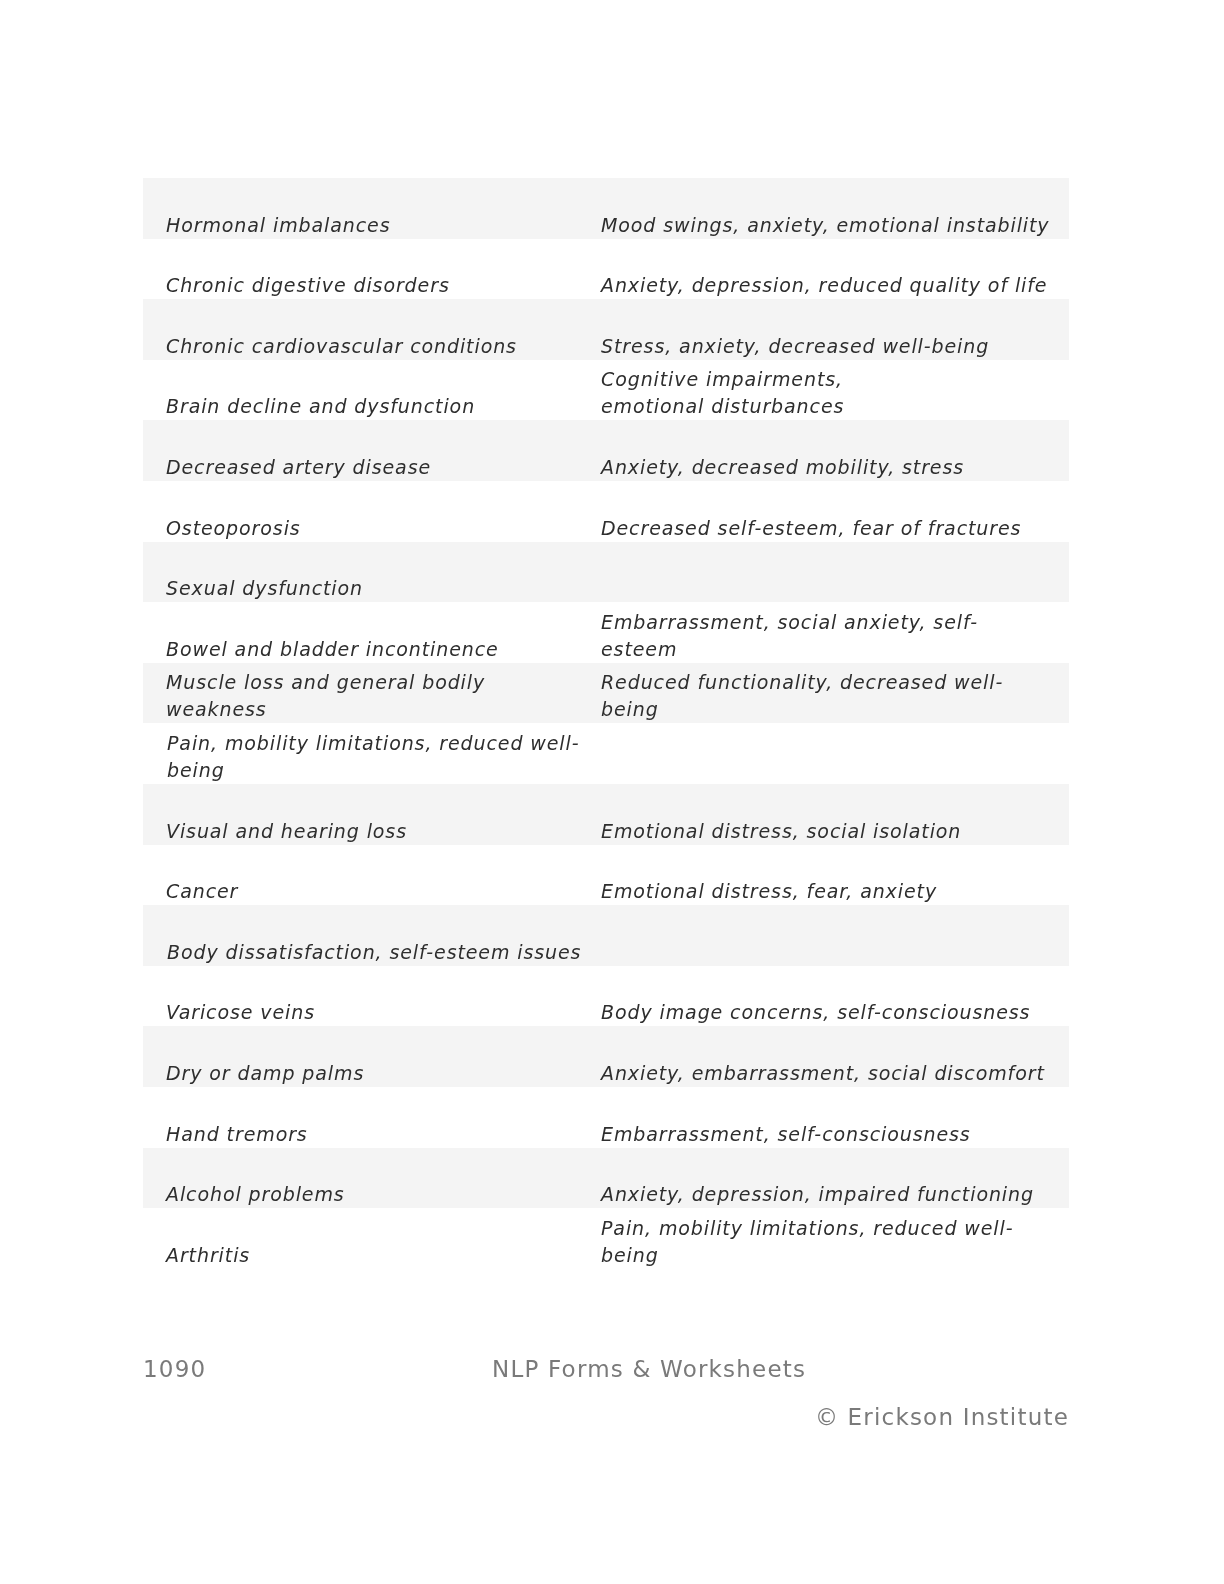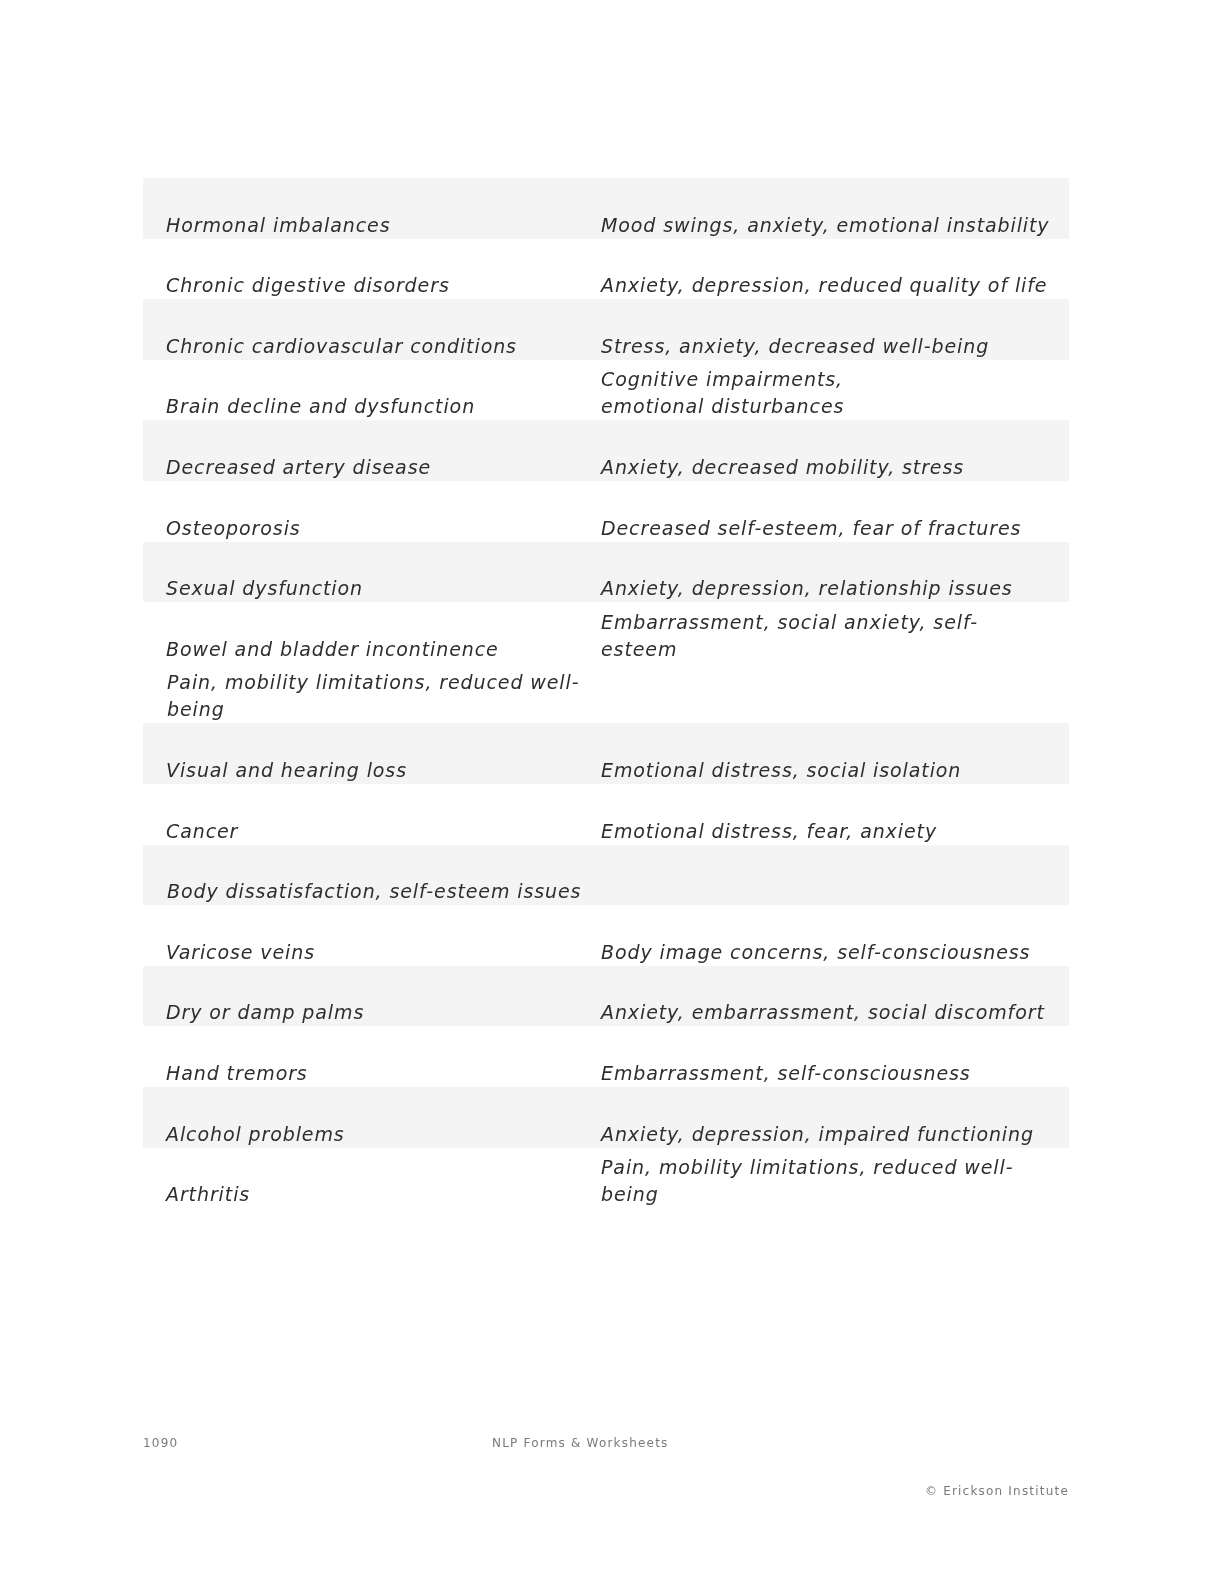--- a/index.html
+++ b/index.html
@@ -5,22 +5,22 @@
   html, body { margin: 0; padding: 0; background: #ffffff; }
   body { width: 1224px; height: 1584px; position: relative; overflow: hidden;
          font-family: "DejaVu Sans", sans-serif; color: #2b2b2b; }
   .table { position: absolute; left: 143px; top: 178px; width: 926px; }
   .row { display: flex; height: 60.6px; align-items: flex-end; }
   .row.shaded { background: #f4f4f4; }
   .cell { font-style: italic; font-size: 19px; letter-spacing: 0.9px;
           line-height: 27px; font-weight: 300; color: #2e2e2e; }
   .c1 { width: 434px; padding-left: 23px; box-sizing: border-box; }
   .c2 { width: 492px; padding-left: 24px; padding-right: 16px; box-sizing: border-box; }
-  .footer { position: absolute; top: 1436px; left: 143px; width: 926px; height: 26px;
-            font-size: 12px; letter-spacing: 1.2px; color: #7a7a7a; }
+  .footer { position: absolute; top: 1356px; left: 143px; width: 926px; height: 26px;
+            font-size: 23px; letter-spacing: 1.2px; color: #7a7a7a; }
   .footer span { position: absolute; top: 0; }
   .f-left { left: 0; }
   .f-center { left: 349px; text-align: right; }
   .f-right { right: 0; margin-top: 48px; }
 </style>
 </head>
 <body>
 
 <div class="table">
   <div class="row shaded">
@@ -42,25 +42,28 @@
   <div class="row shaded">
     <div class="cell c1">Decreased artery disease</div>
     <div class="cell c2">Anxiety, decreased mobility, stress</div>
   </div>
   <div class="row">
     <div class="cell c1">Osteoporosis</div>
     <div class="cell c2">Decreased self-esteem, fear of fractures</div>
   </div>
   <div class="row shaded">
     <div class="cell c1">Sexual dysfunction</div>
-    <div class="cell c2">Anxiety, depression, relationship issues</div>
   </div>
   <div class="row">
     <div class="cell c1">Bowel and bladder incontinence</div>
     <div class="cell c2">Embarrassment, social anxiety, self-esteem</div>
+  </div>
+  <div class="row shaded">
+    <div class="cell c1" style="padding-right:90px">Muscle loss and general bodily weakness</div>
+    <div class="cell c2">Reduced functionality, decreased well-being</div>
   </div>
   <div class="row">
     <div class="cell c2">Pain, mobility limitations, reduced well-being</div>
   </div>
   <div class="row shaded">
     <div class="cell c1">Visual and hearing loss</div>
     <div class="cell c2">Emotional distress, social isolation</div>
   </div>
   <div class="row">
     <div class="cell c1">Cancer</div>

